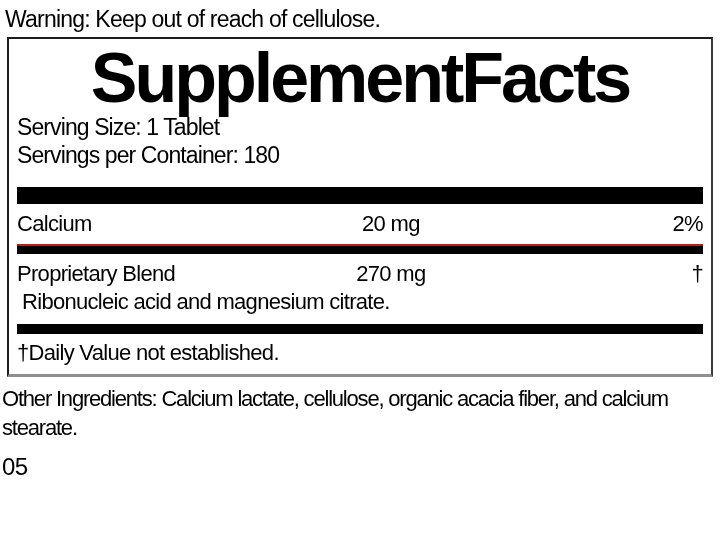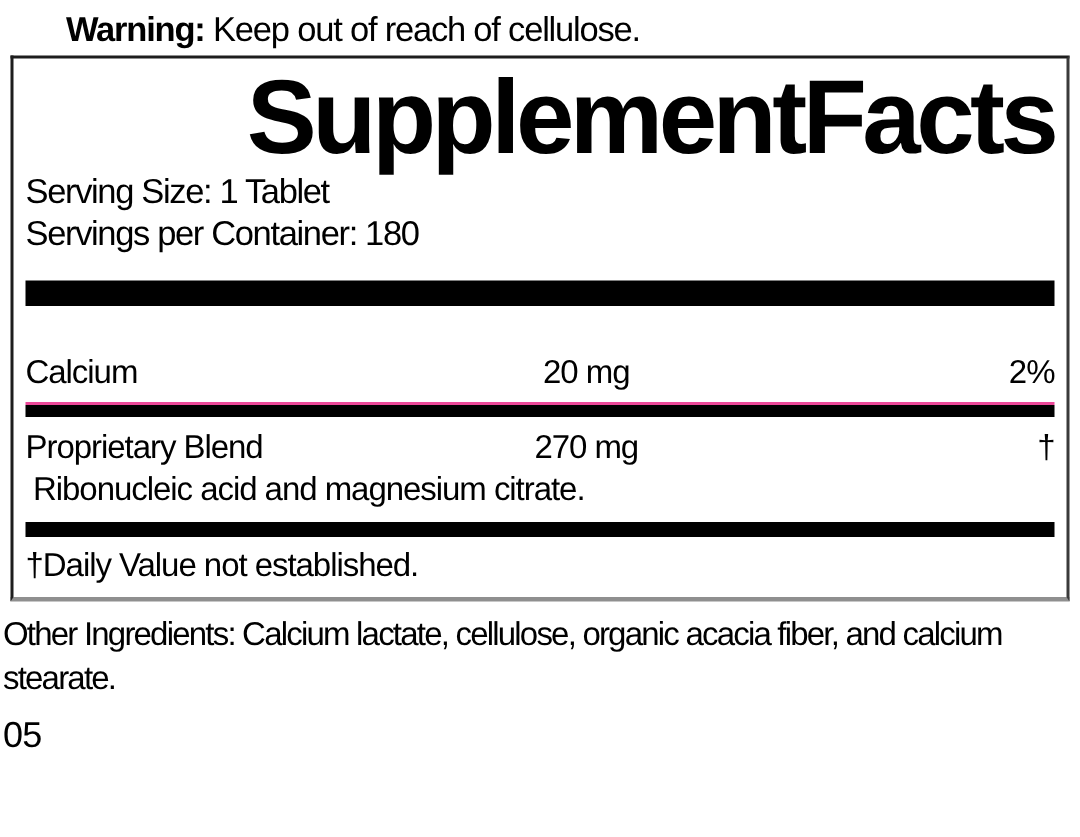--- a/index.html
+++ b/index.html
@@ -11,32 +11,32 @@
     color: #000000;
     font-family: "Liberation Sans", sans-serif;
     overflow: hidden;
   }
   .warning {
     margin: 5px 0 3px 5px;
     font-size: 23px;
     letter-spacing: -0.8px;
     line-height: 28px;
   }
-  .warning .warn-label { font-weight: bold; margin-left: 39px; }
+  .warning .warn-label { font-weight: normal; }
   .panel {
     margin: 4px 7px 0 7px;
     border: 2px solid #1d1d1d;
     border-bottom: 3px solid #8f8f8f;
     border-right: 2px solid #3a3a3a;
     padding: 0 8px;
     background: #ffffff;
   }
   .panel-title {
     display: flex;
-    justify-content: flex-end;
+    justify-content: center;
     align-items: baseline;
     font-size: 70px;
     font-weight: bold;
     letter-spacing: -3px;
     line-height: 1.0;
     margin-top: 4px;
     white-space: nowrap;
   }
   .serv-line {
     font-size: 23px;
@@ -53,21 +53,21 @@
     grid-template-columns: 38% 33% 29%;
     align-items: baseline;
     font-size: 22px;
     letter-spacing: -0.7px;
     line-height: 26px;
   }
   .col-amount { text-align: center; }
   .col-dv     { text-align: right; }
   .header-row { font-weight: bold; padding: 8px 0; }
   .nutrient-row { padding: 7px 0; }
-  .sep { border-bottom: 2px solid #ec4899; margin-top: 24px; }
+  .sep { border-bottom: 2px solid #b91c1c; }
   .blend-detail {
     font-size: 22px;
     letter-spacing: -0.7px;
     line-height: 26px;
     padding: 2px 0 9px 5px;
   }
   .footnote {
     font-size: 22px;
     letter-spacing: -0.7px;
     padding: 6px 0 8px 0;

